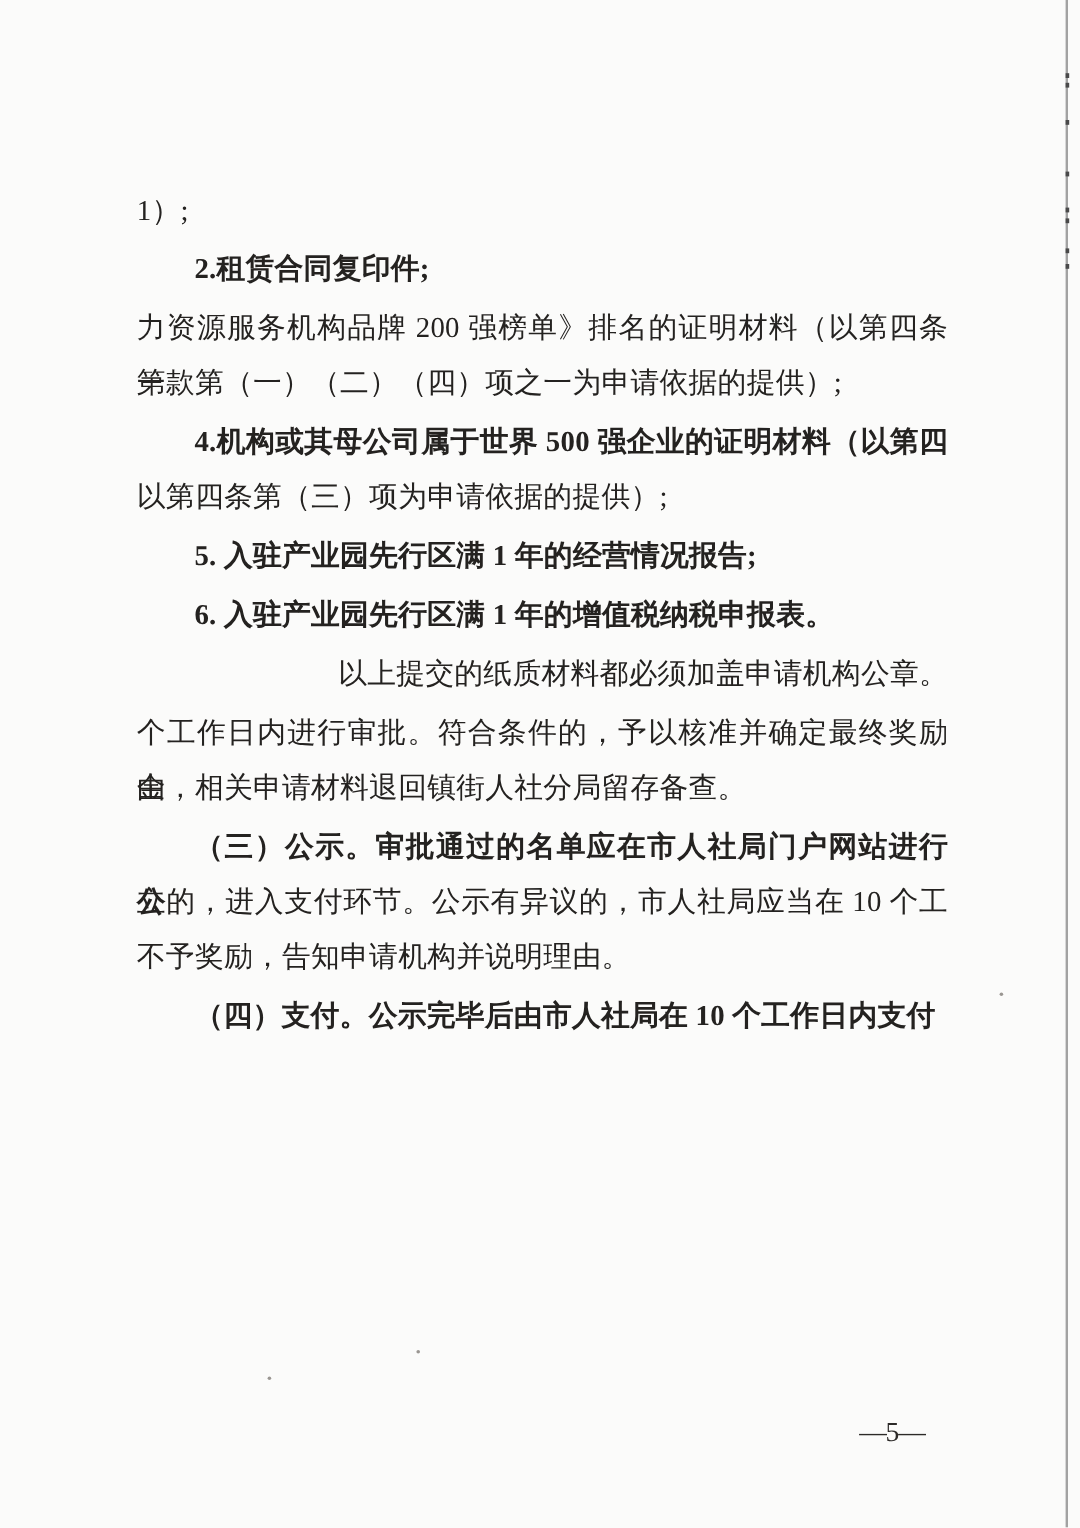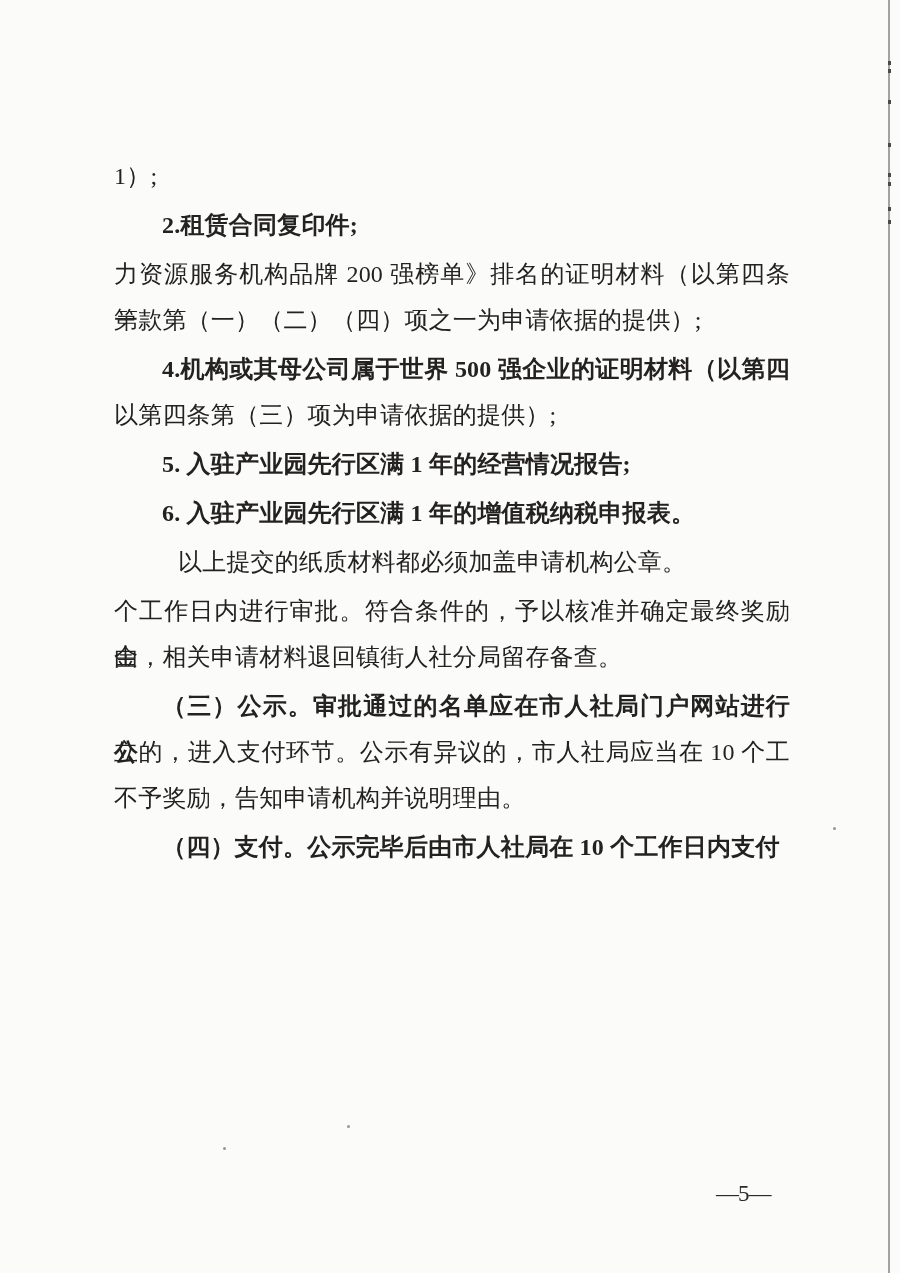--- a/index.html
+++ b/index.html
@@ -32,21 +32,21 @@
     height: 46px;
     white-space: nowrap;
     text-align: left;
   }
   .line.just {
     white-space: normal;
     text-align: justify;
     text-align-last: justify;
   }
   .line.ind   { text-indent: 48px; font-weight: bold; }
-  .line.ind-x { text-indent: 64px; }
+  .line.ind-x { text-indent: 64px; text-align: right; }
   .page-number {
     position: absolute;
     left: 716px;
     top: 1180px;
     color: #2c2a28;
     font-size: 23px;
     line-height: 28px;
     letter-spacing: -1px;
   }
   .scan-line {

